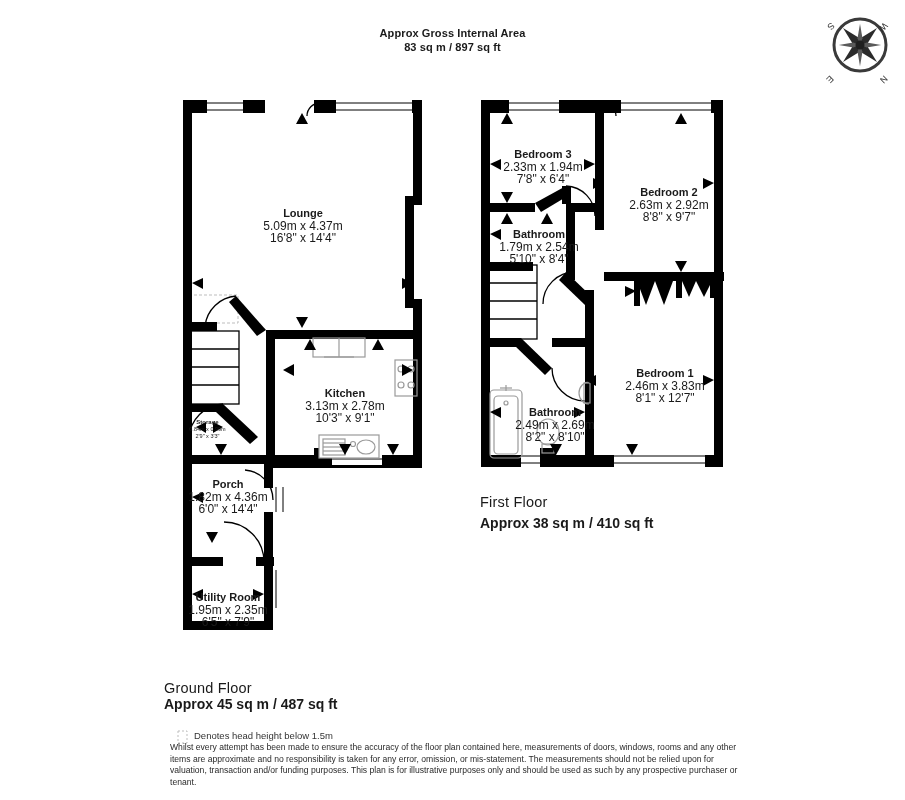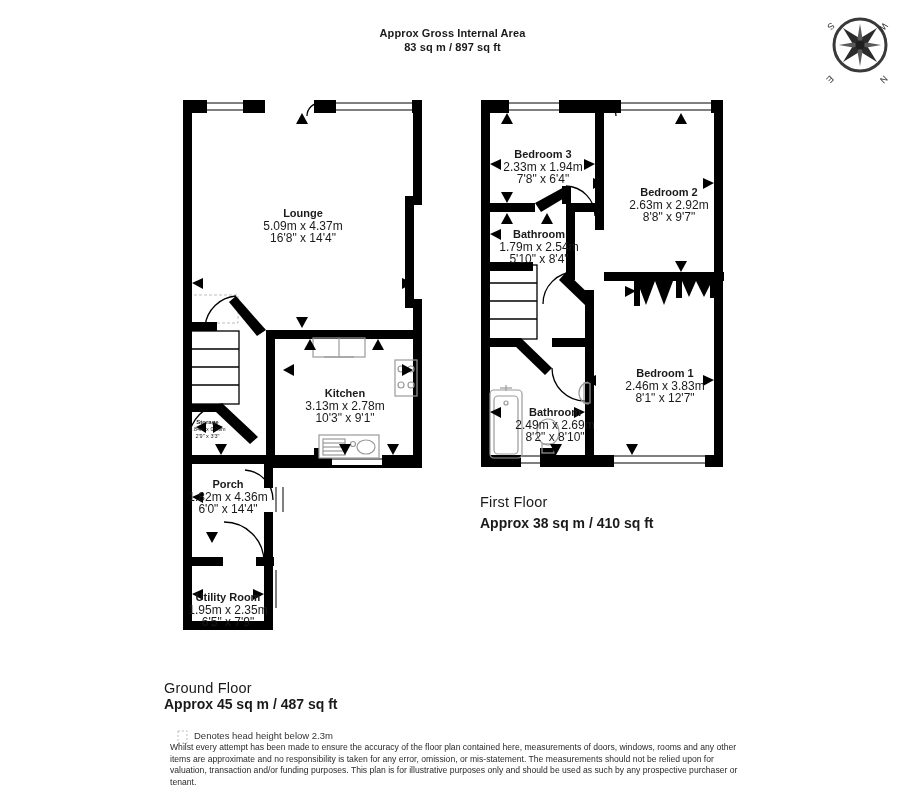--- a/index.html
+++ b/index.html
@@ -431,17 +431,17 @@
   <div class="abs" style="left:480px; top:494px;">
     <div class="floor-title">First Floor</div>
     <div class="floor-sub" style="margin-top:5px;">Approx 38 sq m / 410 sq ft</div>
   </div>
 
   <div class="abs" style="left:164px; top:680px;">
     <div class="floor-title">Ground Floor</div>
     <div class="floor-sub" style="">Approx 45 sq m / 487 sq ft</div>
   </div>
 
-  <div class="abs legend-text" style="left:194px; top:730px;">Denotes head height below 2.3m</div>
+  <div class="abs legend-text" style="left:194px; top:730px;">Denotes head height below 1.5m</div>
 
   <div class="disclaimer">Whilst every attempt has been made to ensure the accuracy of the floor plan contained here, measurements of doors, windows, rooms and any other items are approximate and no responsibility is taken for any error, omission, or mis-statement. The measurements should not be relied upon for valuation, transaction and/or funding purposes. This plan is for illustrative purposes only and should be used as such by any prospective purchaser or tenant.</div>
 
 </div>
 
 </body></html>

